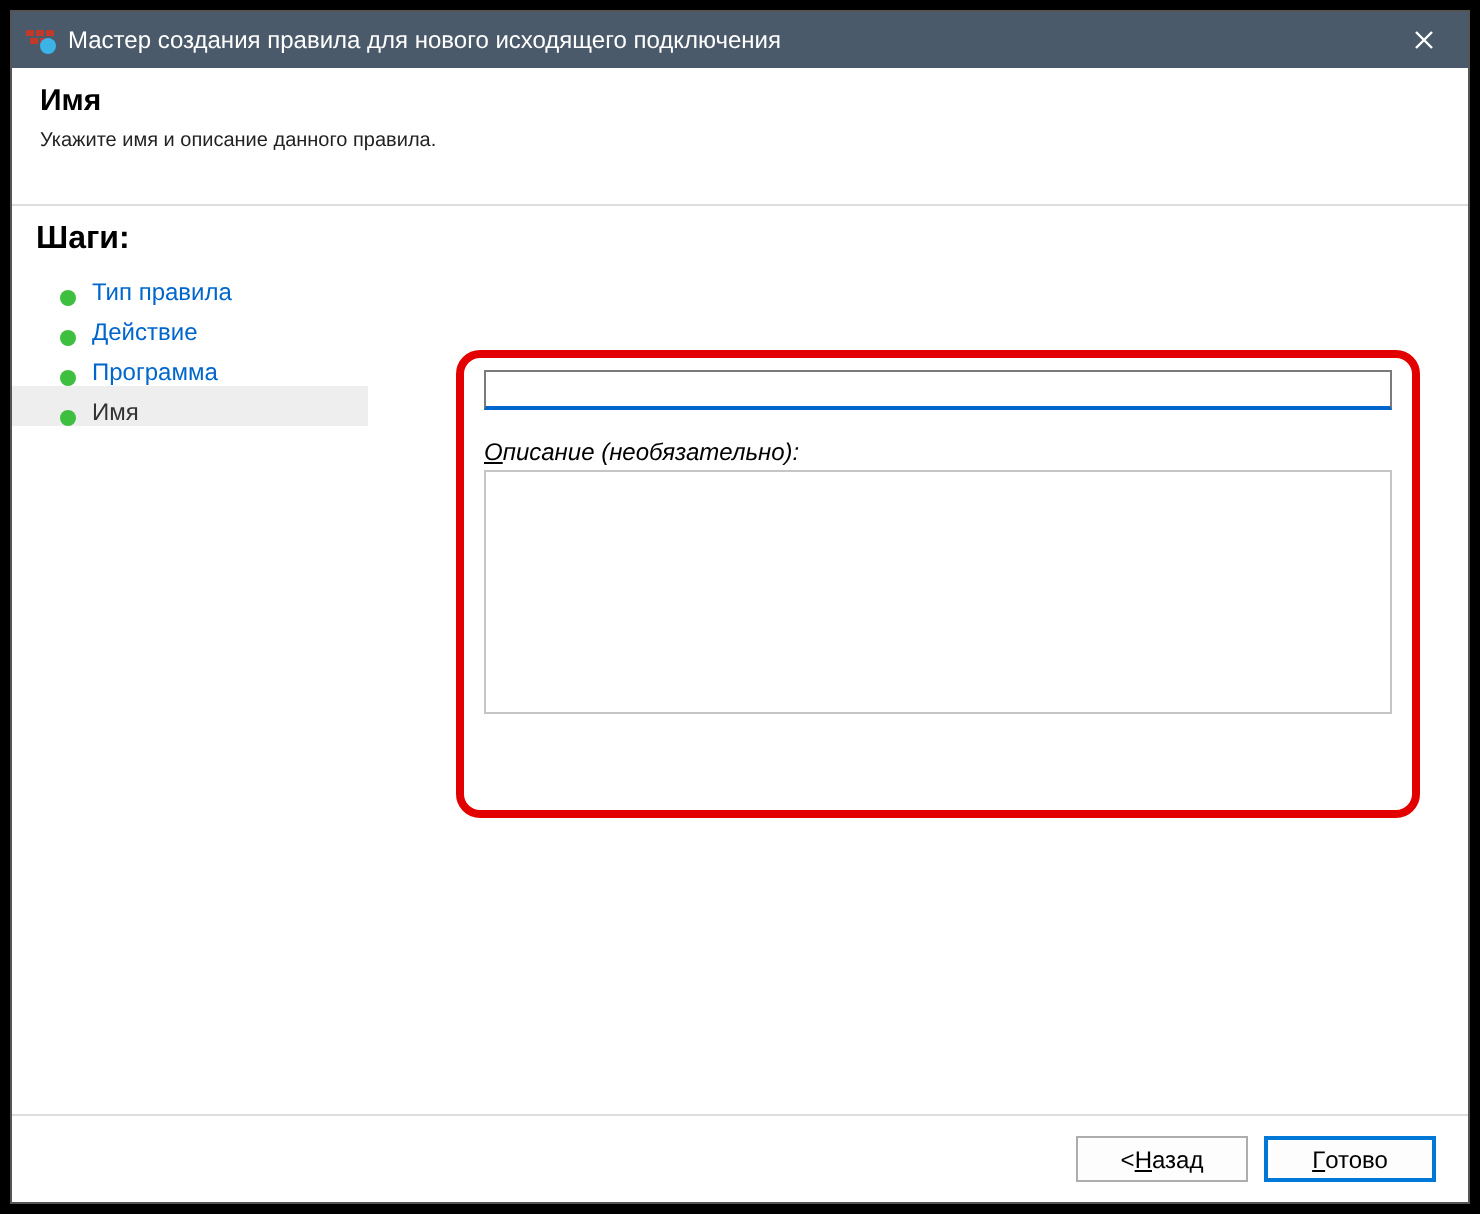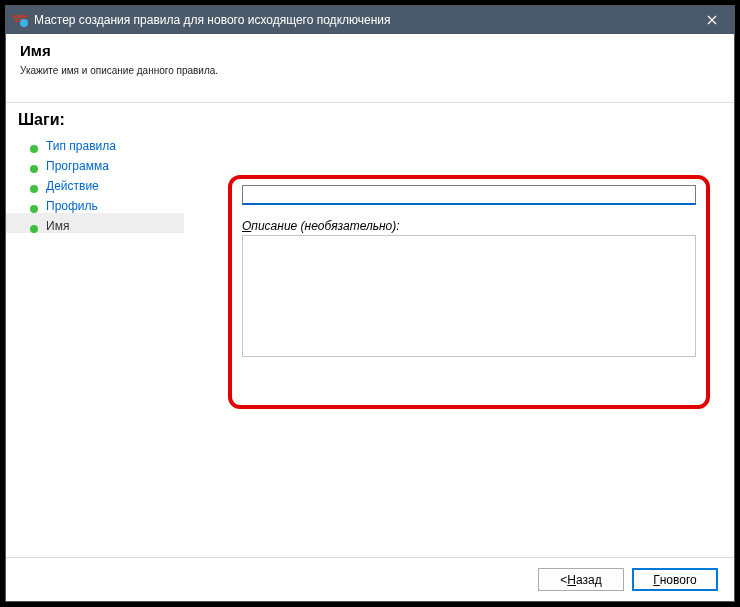--- a/index.html
+++ b/index.html
@@ -197,29 +197,25 @@
 
   <div class="body">
     <div class="sidebar">
       <div class="sidebar-title">Шаги:</div>
       <div class="step completed">
         <span class="bullet"></span>
         <span class="label">Тип правила</span>
       </div>
       <div class="step completed">
         <span class="bullet"></span>
+        <span class="label">Действие</span>
+      </div>
+      <div class="step completed">
+        <span class="bullet"></span>
         <span class="label">Программа</span>
-      </div>
-      <div class="step completed">
-        <span class="bullet"></span>
-        <span class="label">Действие</span>
-      </div>
-      <div class="step completed">
-        <span class="bullet"></span>
-        <span class="label">Профиль</span>
       </div>
       <div class="step active">
         <span class="bullet"></span>
         <span class="label">Имя</span>
       </div>
     </div>
 
     <div class="main">
       <div class="form-area">
         <input type="text" class="name-input" value="" style="">
@@ -233,17 +229,17 @@
   </div>
 
   <div class="footer">
     <button class="btn">
       <span>&lt; </span>
         <span class="ul">Н</span>
         <span>азад</span>
     </button>
     <button class="btn default">
       <span class="ul">Г</span>
-        <span>нового</span>
+        <span>отово</span>
     </button>
   </div>
 
 </div>
 
 </body></html>

